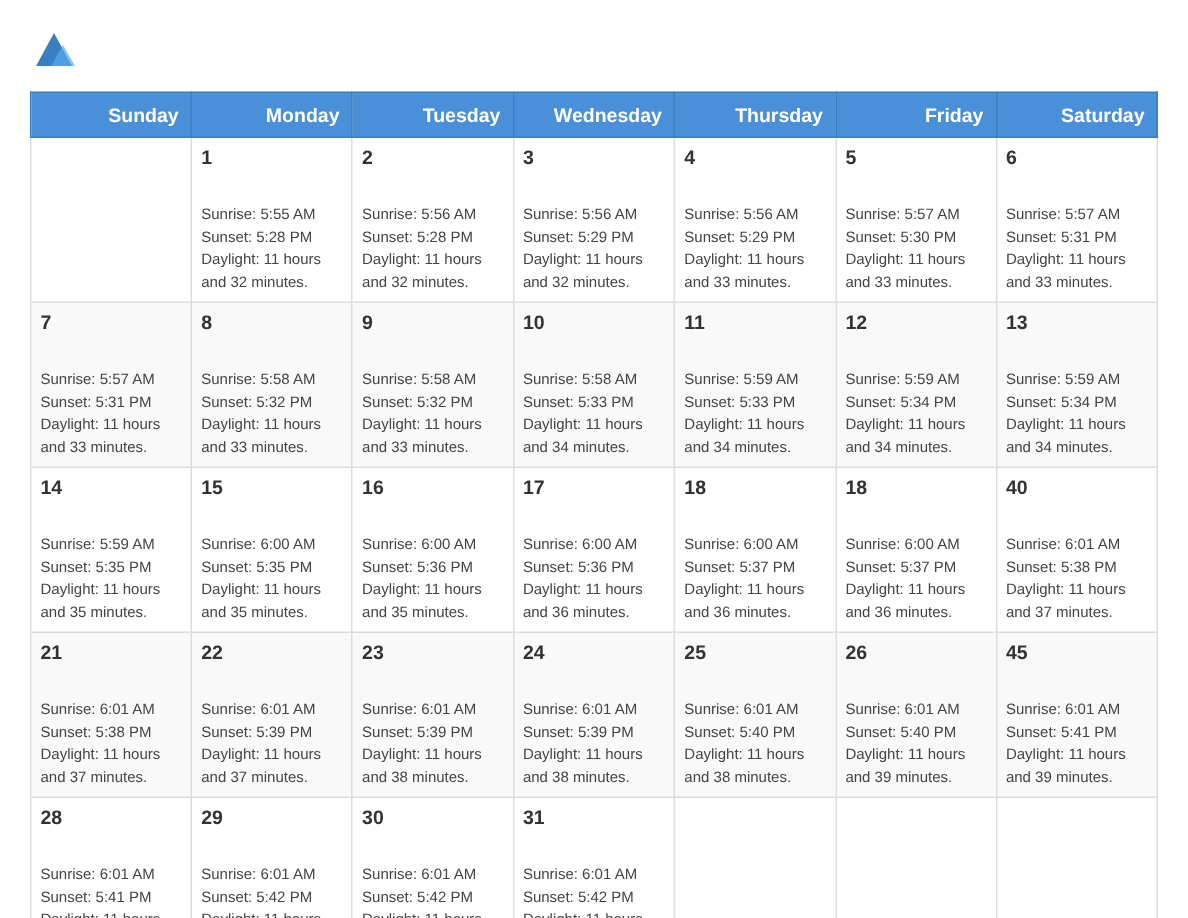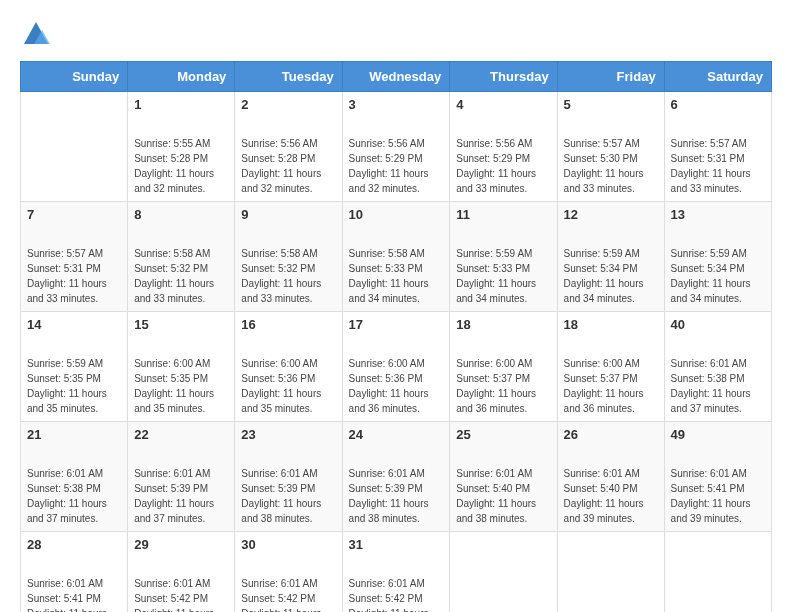--- a/index.html
+++ b/index.html
@@ -307,21 +307,21 @@
 and 38 minutes.</div>
         </td>
         <td>
           <span class="day-number">26</span>
           <div class="day-info" style="white-space: pre-line;">Sunrise: 6:01 AM
 Sunset: 5:40 PM
 Daylight: 11 hours
 and 39 minutes.</div>
         </td>
         <td>
-          <span class="day-number">49</span>
+          <span class="day-number">45</span>
           <div class="day-info" style="white-space: pre-line;">Sunrise: 6:01 AM
 Sunset: 5:41 PM
 Daylight: 11 hours
 and 39 minutes.</div>
         </td>
       </tr>
       <tr>
         <td>
           <span class="day-number">28</span>
           <div class="day-info" style="white-space: pre-line;">Sunrise: 6:01 AM

